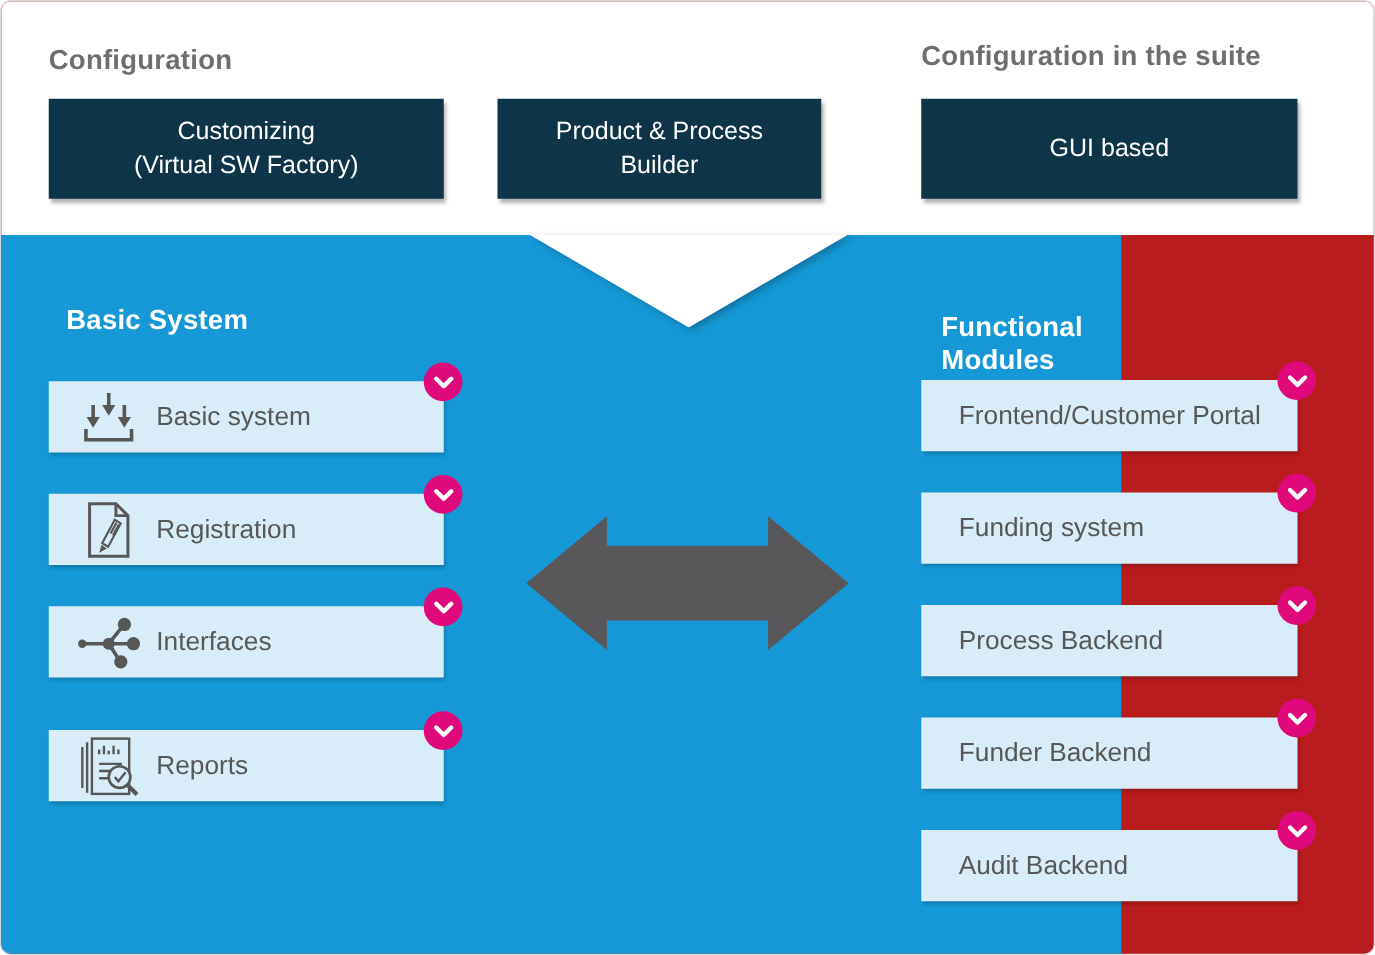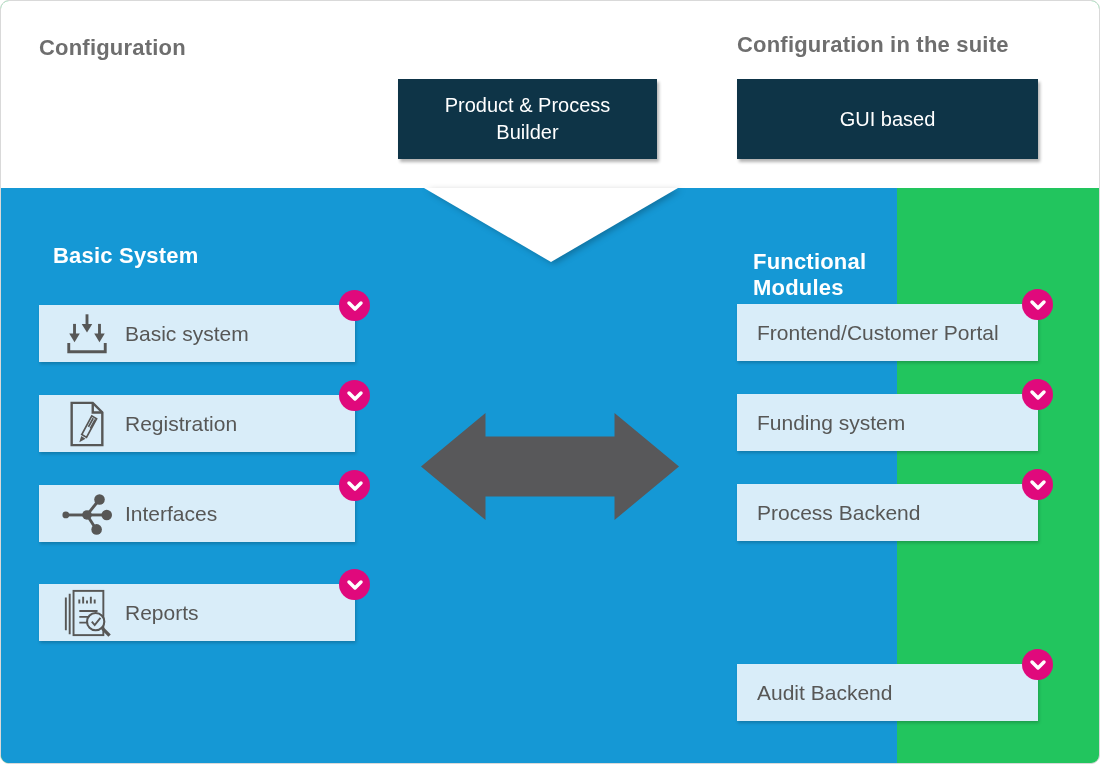--- a/index.html
+++ b/index.html
@@ -4,21 +4,21 @@
 <style>
   * { margin: 0; padding: 0; box-sizing: border-box; }
   html, body { background: #ffffff; }
   body {
     width: 1100px; height: 764px;
     font-family: "Liberation Sans", "DejaVu Sans", sans-serif;
   }
   .frame {
     position: relative;
     width: 1100px; height: 764px;
-    background: #22c55e;
+    background: #b91c1c;
     border: 1px solid #d9d9d9;
     border-radius: 9px;
     overflow: hidden;
   }
 
   
   .header { position: absolute; left: 0; top: 0; width: 1100px; height: 187px; background: #ffffff; }
   .section-label {
     position: absolute;
     font-size: 22px; font-weight: bold; color: #6e6e6e;
@@ -58,21 +58,21 @@
   .title-basic { left: 52px; top: 55px; }
   .title-functional { left: 736px; top: 61px; margin-left: 16px; }
 
   .item-box {
     position: absolute; height: 57px;
     background: #d9edf9;
     display: flex; align-items: center;
     box-shadow: 1px 2px 3px rgba(0,0,0,0.20);
   }
   .left-item  { left: 38px;  width: 316px; }
-  .right-item { left: 736px; width: 301px; padding-left: 20px; }
+  .right-item { left: 736px; width: 301px; padding-left: 30px; }
   .item-icon {
     width: 56px; margin-left: 20px; margin-right: 10px;
     display: flex; align-items: center; justify-content: center;
     flex: 0 0 auto;
   }
   .item-label { font-size: 21px; color: #575756; white-space: nowrap; }
 
   .badge {
     position: absolute; top: -15px; right: -15px;
     width: 31px; height: 31px; border-radius: 50%;
@@ -88,20 +88,24 @@
 </style>
 </head>
 <body>
 
 <div class="frame">
 
   <div class="header">
     <div class="section-label label-config">Configuration</div>
     <div class="section-label label-config-suite">Configuration in the suite</div>
 
+    <div class="dark-box dark-box-1">
+      <span class="dark-box-label">Customizing
+(Virtual SW Factory)</span>
+    </div>
     <div class="dark-box dark-box-2">
       <span class="dark-box-label">Product &amp; Process
 Builder</span>
     </div>
     <div class="dark-box dark-box-3">
       <span class="dark-box-label">GUI based</span>
     </div>
   </div>
 
   <div class="main">
@@ -230,20 +234,28 @@
 
     <div class="item-box right-item" style="top:296px">
       <span class="item-label">Process Backend</span>
       <span class="badge">
         <svg width="30" height="30" viewBox="0 0 30 30">
           <path d="M9 12 L15 18 L21 12" stroke="#ffffff" stroke-width="3.5" fill="none" stroke-linecap="round" stroke-linejoin="round"></path>
         </svg>
       </span>
     </div>
 
+    <div class="item-box right-item" style="top:386px">
+      <span class="item-label">Funder Backend</span>
+      <span class="badge">
+        <svg width="30" height="30" viewBox="0 0 30 30">
+          <path d="M9 12 L15 18 L21 12" stroke="#ffffff" stroke-width="3.5" fill="none" stroke-linecap="round" stroke-linejoin="round"></path>
+        </svg>
+      </span>
+    </div>
 
     <div class="item-box right-item" style="top:476px">
       <span class="item-label">Audit Backend</span>
       <span class="badge">
         <svg width="30" height="30" viewBox="0 0 30 30">
           <path d="M9 12 L15 18 L21 12" stroke="#ffffff" stroke-width="3.5" fill="none" stroke-linecap="round" stroke-linejoin="round"></path>
         </svg>
       </span>
     </div>
 

